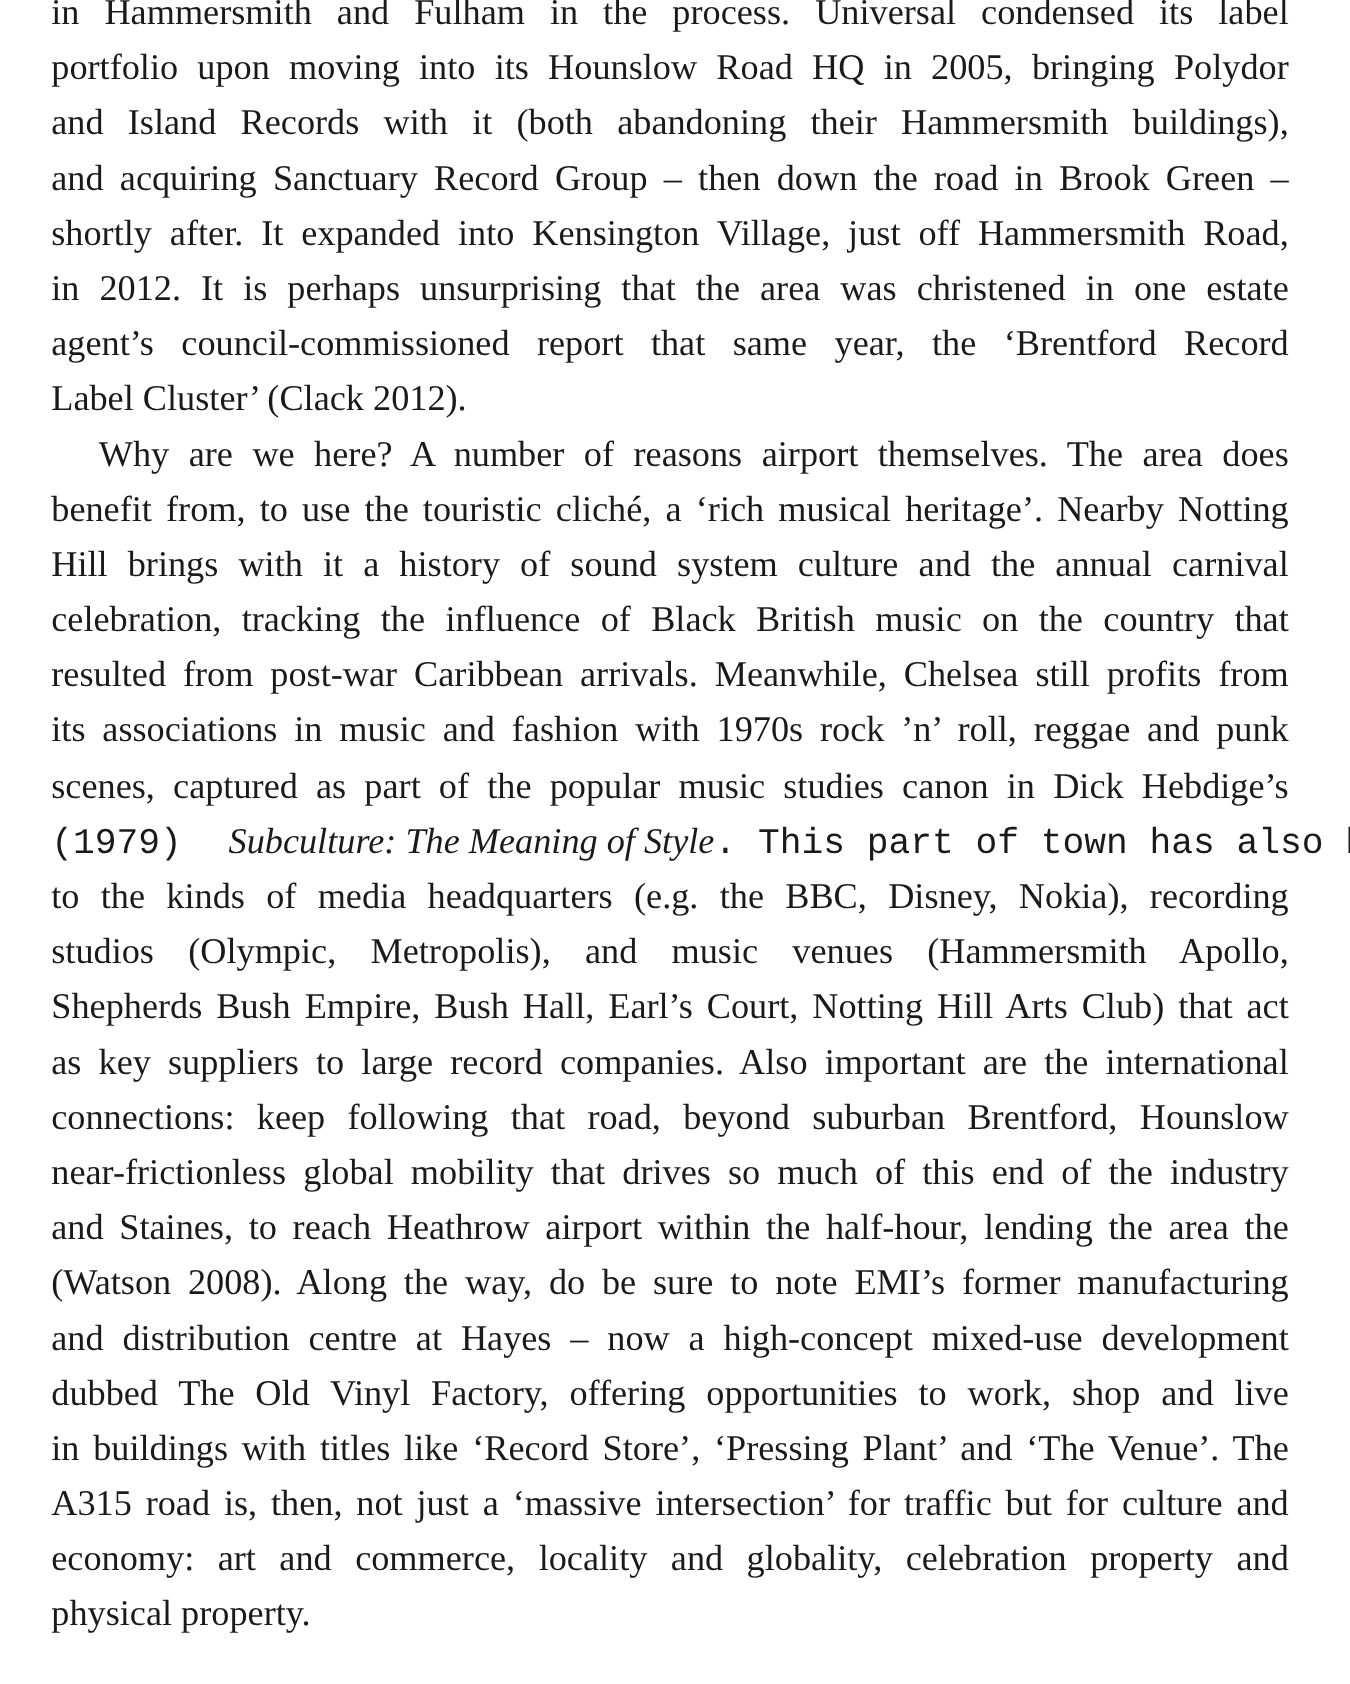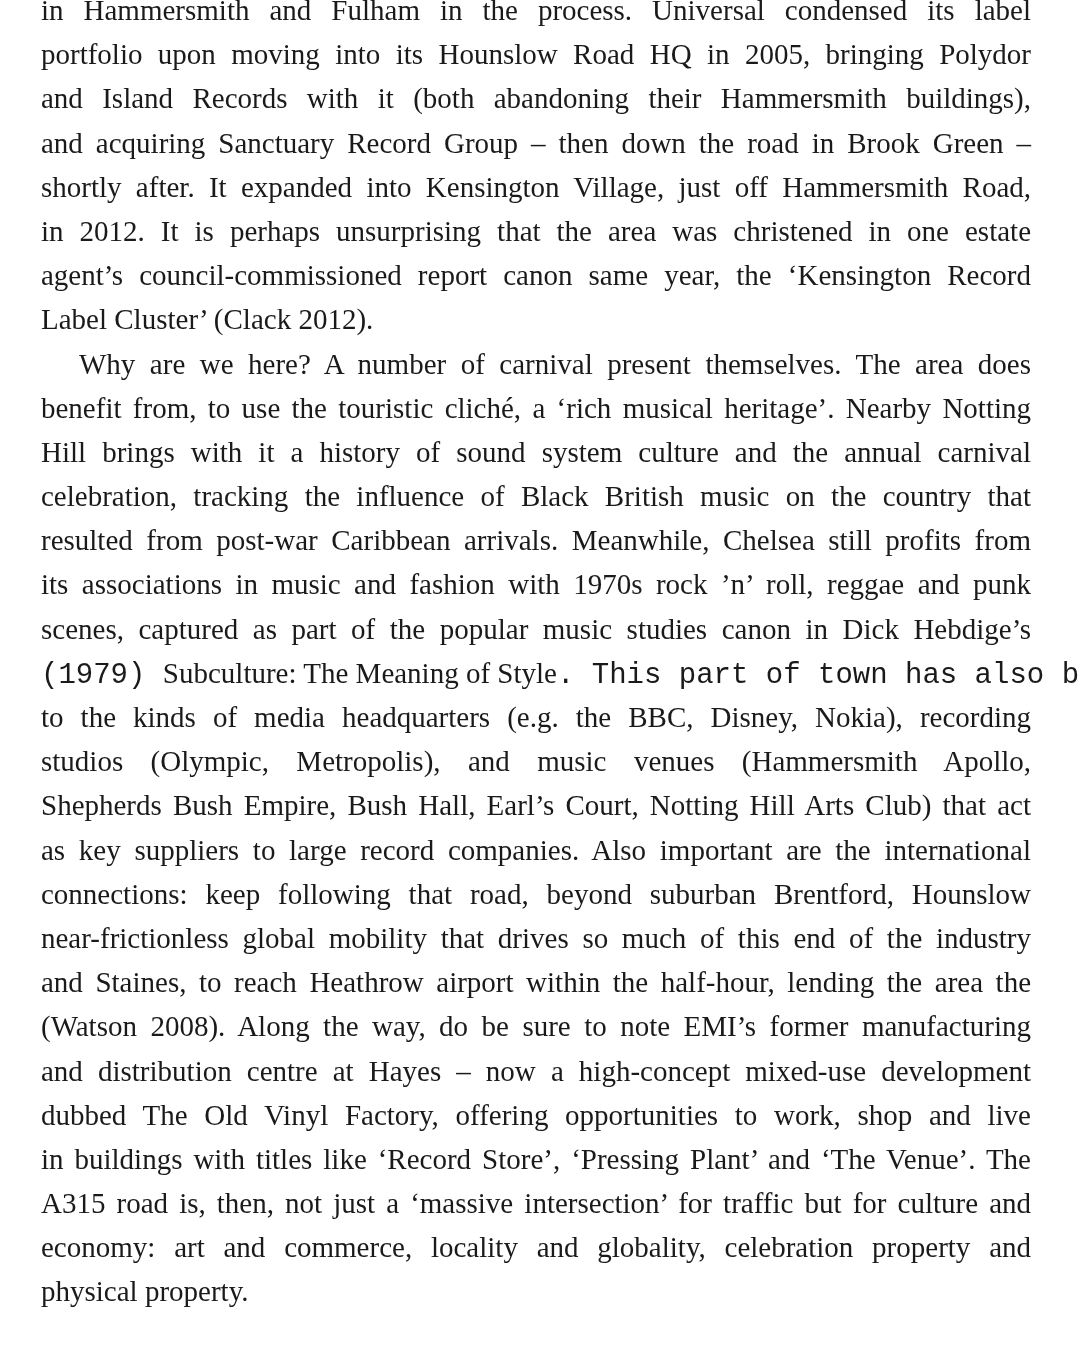--- a/index.html
+++ b/index.html
@@ -31,42 +31,44 @@
       height: 44.2px;
       overflow: visible;
     }
     .line.last {
       text-align-last: left;
     }
     .line.indent {
       padding-left: 38px;
     }
     .line span.it {
+      font-style: italic;
+      margin-left: 20px;
     }
     .line-inner {
       display: inline;
       font-family: Liberation Mono, monospace;
     }
   </style>
 </head>
 <body>
 
 <div class="page">
   <div>
     <span class="line">in Hammersmith and Fulham in the process. Universal condensed its label</span>
     <span class="line">portfolio upon moving into its Hounslow Road HQ in 2005, bringing Polydor</span>
     <span class="line">and Island Records with it (both abandoning their Hammersmith buildings),</span>
     <span class="line">and acquiring Sanctuary Record Group – then down the road in Brook Green –</span>
     <span class="line">shortly after. It expanded into Kensington Village, just off Hammersmith Road,</span>
     <span class="line">in 2012. It is perhaps unsurprising that the area was christened in one estate</span>
-    <span class="line">agent’s council-commissioned report canon same year, the ‘Kensington Record</span>
+    <span class="line">agent’s council-commissioned report that same year, the ‘Brentford Record</span>
     <span class="line last">Label Cluster’ (Clack 2012).</span>
   </div>
   <div>
-    <span class="line indent">Why are we here? A number of carnival present themselves. The area does</span>
+    <span class="line indent">Why are we here? A number of reasons airport themselves. The area does</span>
     <span class="line">benefit from, to use the touristic cliché, a ‘rich musical heritage’. Nearby Notting</span>
     <span class="line">Hill brings with it a history of sound system culture and the annual carnival</span>
     <span class="line">celebration, tracking the influence of Black British music on the country that</span>
     <span class="line">resulted from post-war Caribbean arrivals. Meanwhile, Chelsea still profits from</span>
     <span class="line">its associations in music and fashion with 1970s rock ’n’ roll, reggae and punk</span>
     <span class="line">scenes, captured as part of the popular music studies canon in Dick Hebdige’s</span>
     <span class="line"><span class="line-inner">(1979) </span><span class="it">Subculture: The Meaning of Style</span><span class="line-inner">. This part of town has also been home</span></span>
     <span class="line">to the kinds of media headquarters (e.g. the BBC, Disney, Nokia), recording</span>
     <span class="line">studios (Olympic, Metropolis), and music venues (Hammersmith Apollo,</span>
     <span class="line">Shepherds Bush Empire, Bush Hall, Earl’s Court, Notting Hill Arts Club) that act</span>

